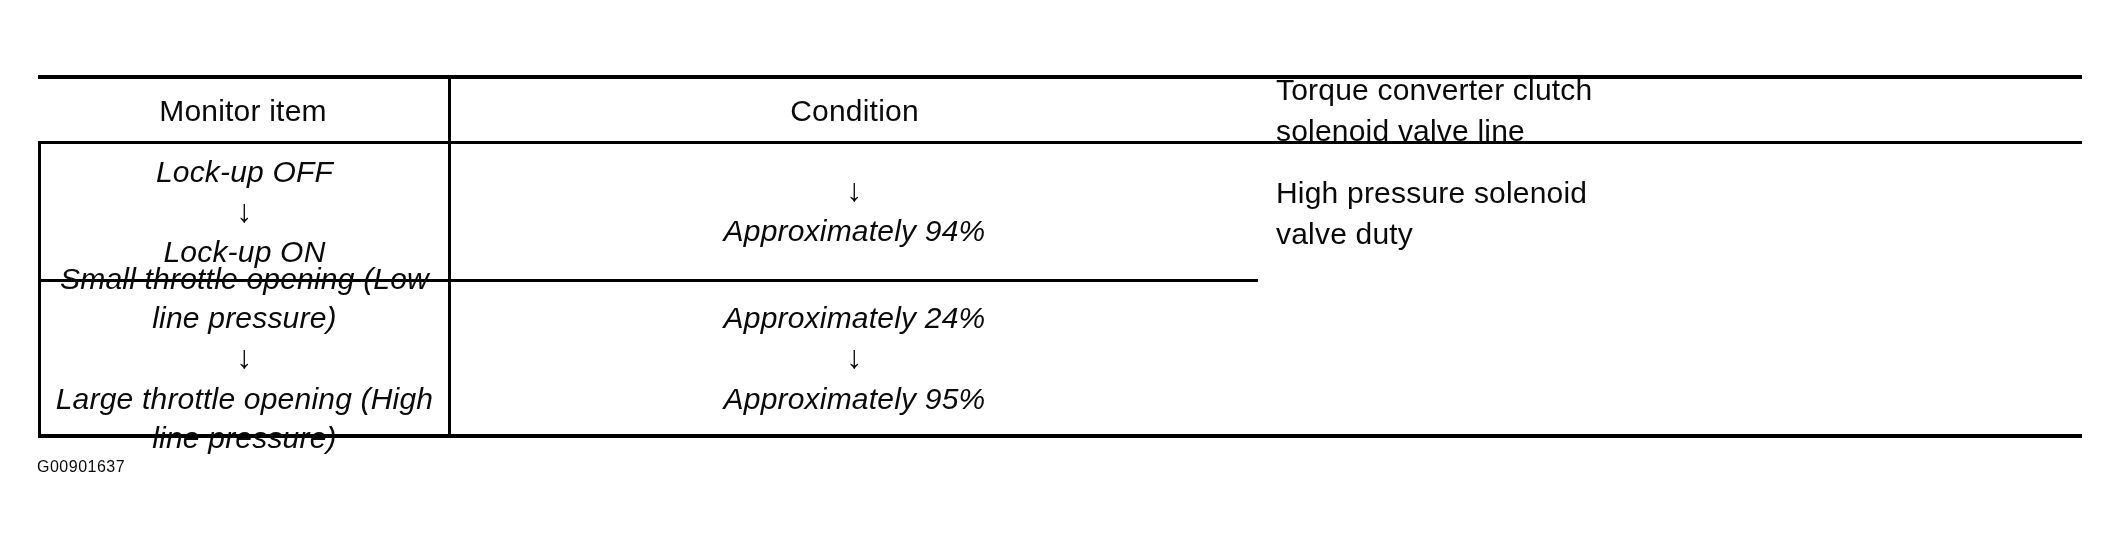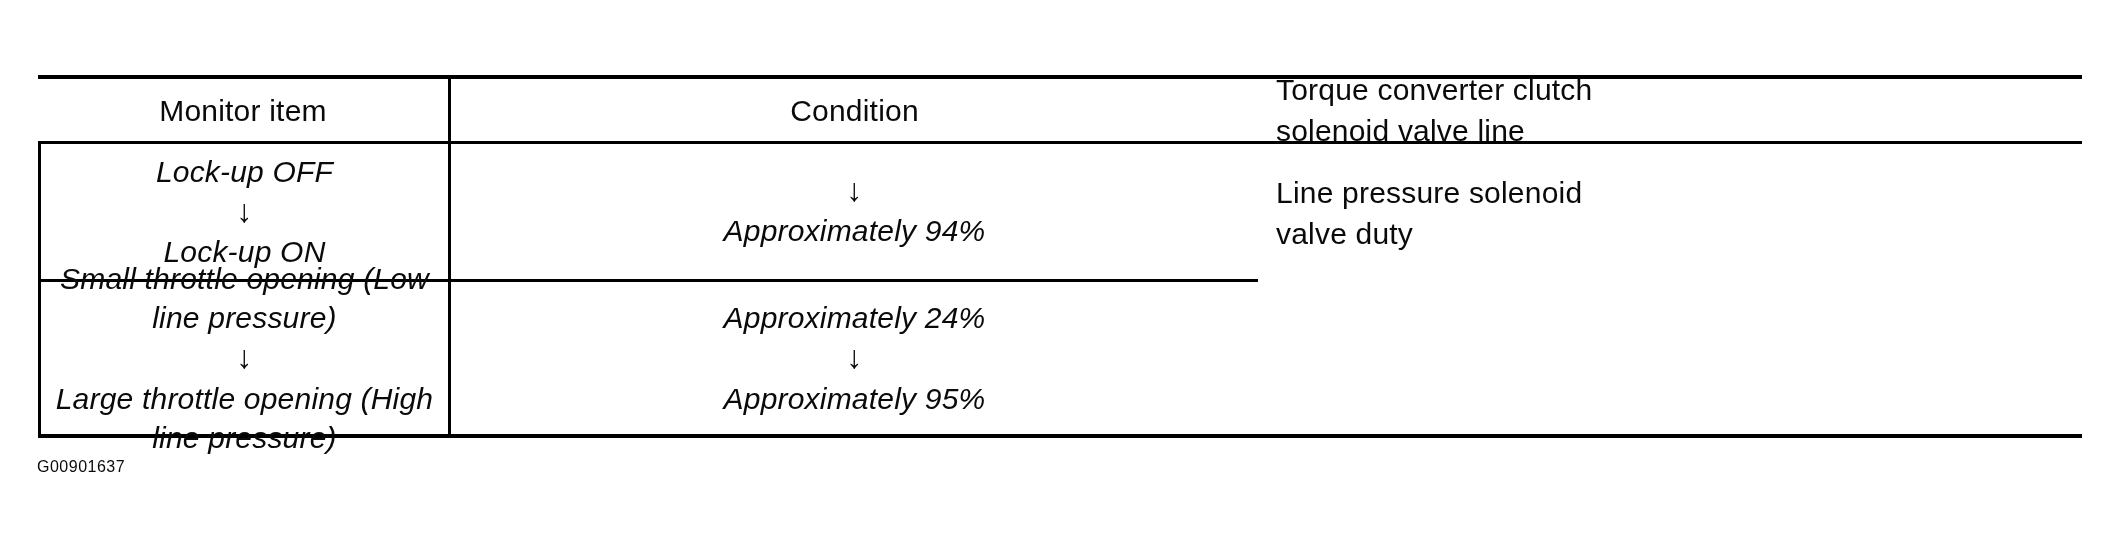--- a/index.html
+++ b/index.html
@@ -89,21 +89,21 @@
       <span>Lock-up OFF</span>
       <span class="arrow">↓</span>
       <span>Lock-up ON</span>
     </div>
     <div class="cell r1 col3 seq-cell">
       <span class="arrow">↓</span>
       <span>Approximately 94%</span>
     </div>
 
     <div class="cell r2 col1 monitor-cell">
-      <span>Line pressure solenoid</span>
+      <span>High pressure solenoid</span>
       <span>valve duty</span>
     </div>
     <div class="cell r2 col2 seq-cell">
       <span>Small throttle opening (Low line pressure)</span>
       <span class="arrow">↓</span>
       <span>Large throttle opening (High line pressure)</span>
     </div>
     <div class="cell r2 col3 seq-cell">
       <span>Approximately 24%</span>
       <span class="arrow">↓</span>

